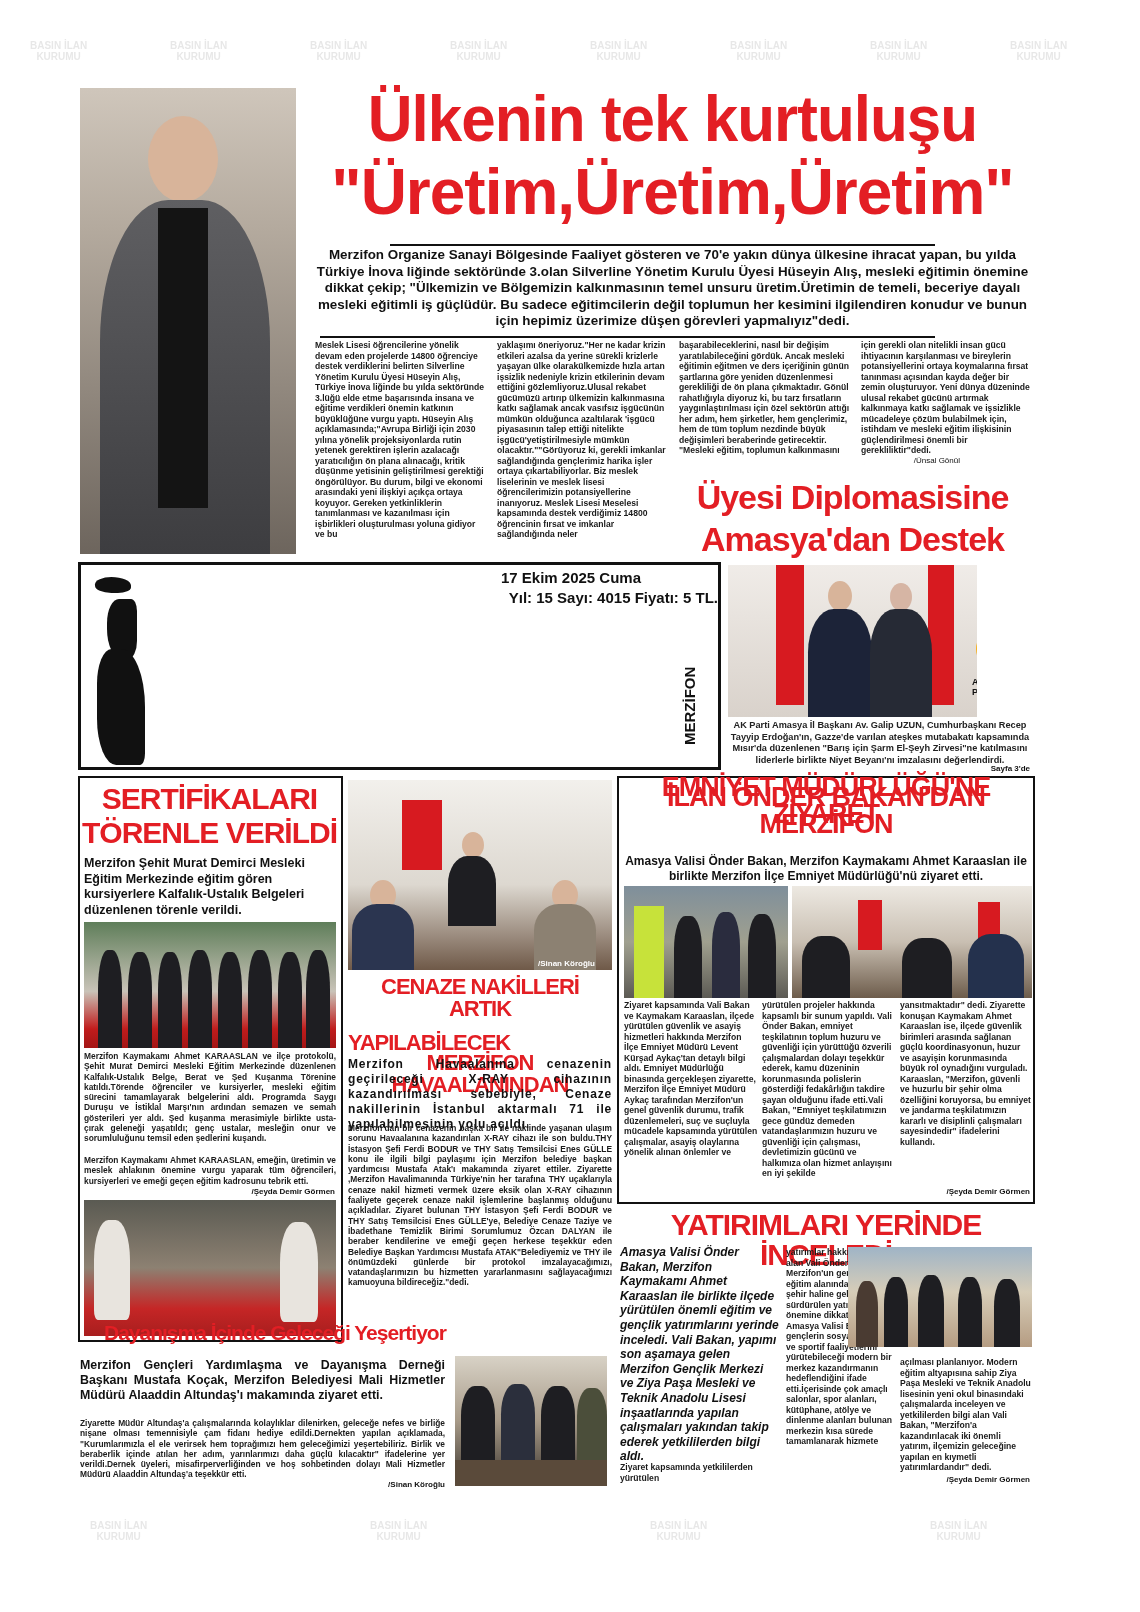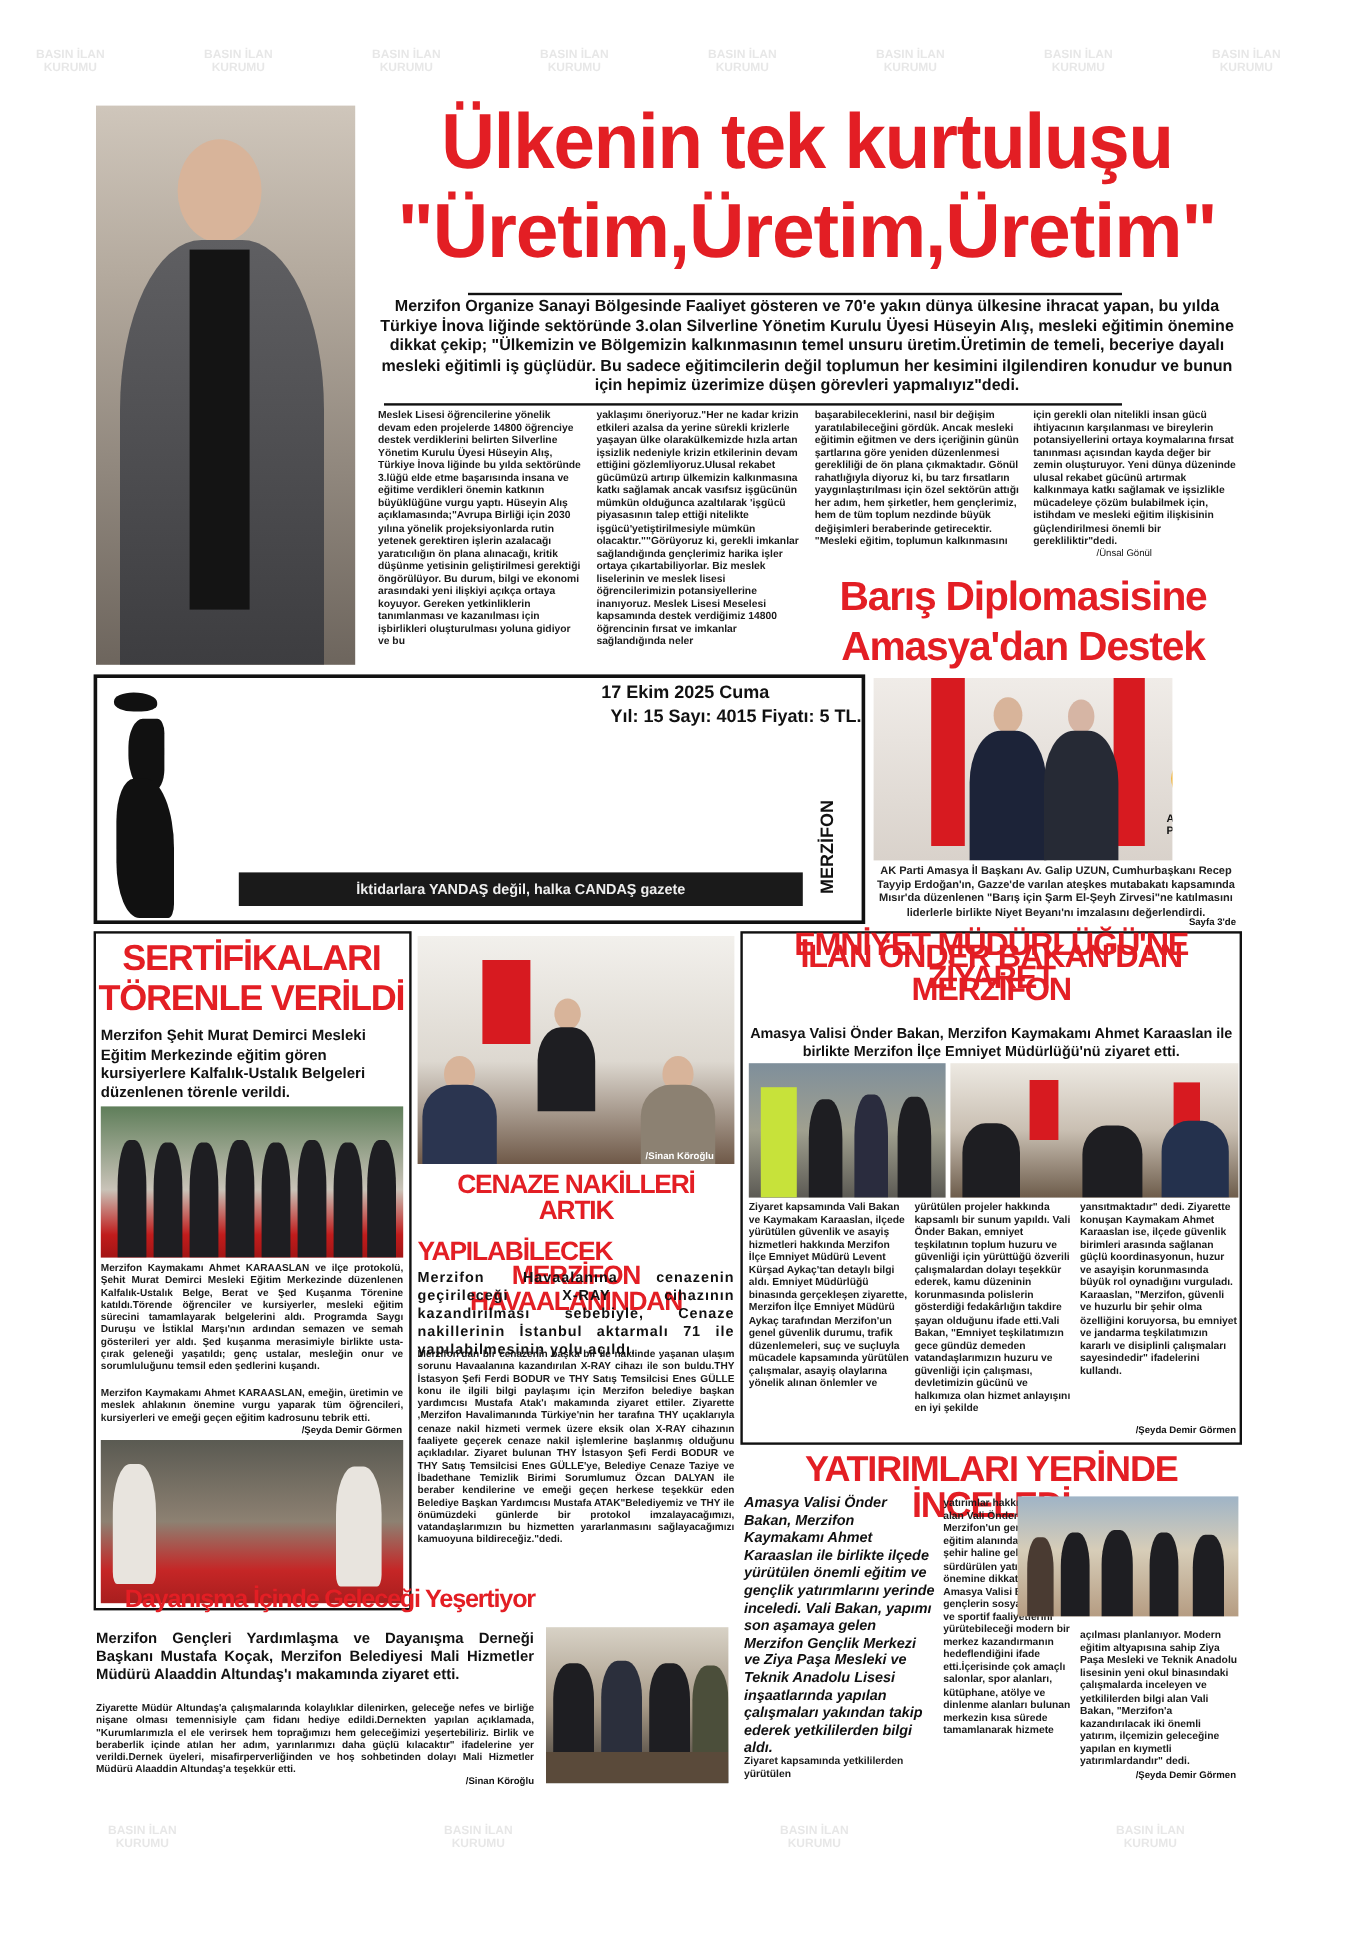--- a/index.html
+++ b/index.html
@@ -47,33 +47,32 @@
 <div class="abs" style="left:390px;top:244px;width:545px;height:2px;background:#111;"></div>
 <div class="abs" style="left:305px;top:247px;width:735px;font-size:13.4px;line-height:16.5px;font-weight:bold;text-align:center;">Merzifon Organize Sanayi Bölgesinde Faaliyet gösteren ve 70'e yakın dünya ülkesine ihracat yapan, bu yılda Türkiye İnova liğinde sektöründe 3.olan Silverline Yönetim Kurulu Üyesi Hüseyin Alış, mesleki eğitimin önemine dikkat çekip; "Ülkemizin ve Bölgemizin kalkınmasının temel unsuru üretim.Üretimin de temeli, beceriye dayalı mesleki eğitimli iş güçlüdür. Bu sadece eğitimcilerin değil toplumun her kesimini ilgilendiren konudur ve bunun için hepimiz üzerimize düşen görevleri yapmalıyız"dedi.</div>
 <div class="abs" style="left:320px;top:336px;width:615px;height:2px;background:#111;"></div>
 
 <div class="col body-t" style="left:315px;top:340px;width:172px;">Meslek Lisesi öğrencilerine yönelik devam eden projelerde 14800 öğrenciye destek verdiklerini belirten Silverline Yönetim Kurulu Üyesi Hüseyin Alış, Türkiye İnova liğinde bu yılda sektöründe 3.lüğü elde etme başarısında insana ve eğitime verdikleri önemin katkının büyüklüğüne vurgu yaptı. Hüseyin Alış açıklamasında;"Avrupa Birliği için 2030 yılına yönelik projeksiyonlarda rutin yetenek gerektiren işlerin azalacağı yaratıcılığın ön plana alınacağı, kritik düşünme yetisinin geliştirilmesi gerektiği öngörülüyor. Bu durum, bilgi ve ekonomi arasındaki yeni ilişkiyi açıkça ortaya koyuyor. Gereken yetkinliklerin tanımlanması ve kazanılması için işbirlikleri oluşturulması yoluna gidiyor ve bu</div>
 <div class="col body-t" style="left:497px;top:340px;width:172px;">yaklaşımı öneriyoruz."Her ne kadar krizin etkileri azalsa da yerine sürekli krizlerle yaşayan ülke olarakülkemizde hızla artan işsizlik nedeniyle krizin etkilerinin devam ettiğini gözlemliyoruz.Ulusal rekabet gücümüzü artırıp ülkemizin kalkınmasına katkı sağlamak ancak vasıfsız işgücünün mümkün olduğunca azaltılarak 'işgücü piyasasının talep ettiği nitelikte işgücü'yetiştirilmesiyle mümkün olacaktır.""Görüyoruz ki, gerekli imkanlar sağlandığında gençlerimiz harika işler ortaya çıkartabiliyorlar. Biz meslek liselerinin ve meslek lisesi öğrencilerimizin potansiyellerine inanıyoruz. Meslek Lisesi Meselesi kapsamında destek verdiğimiz 14800 öğrencinin fırsat ve imkanlar sağlandığında neler</div>
 <div class="col body-t" style="left:679px;top:340px;width:172px;">başarabileceklerini, nasıl bir değişim yaratılabileceğini gördük. Ancak mesleki eğitimin eğitmen ve ders içeriğinin günün şartlarına göre yeniden düzenlenmesi gerekliliği de ön plana çıkmaktadır. Gönül rahatlığıyla diyoruz ki, bu tarz fırsatların yaygınlaştırılması için özel sektörün attığı her adım, hem şirketler, hem gençlerimiz, hem de tüm toplum nezdinde büyük değişimleri beraberinde getirecektir. "Mesleki eğitim, toplumun kalkınmasını</div>
 <div class="col body-t" style="left:861px;top:340px;width:172px;">için gerekli olan nitelikli insan gücü ihtiyacının karşılanması ve bireylerin potansiyellerini ortaya koymalarına fırsat tanınması açısından kayda değer bir zemin oluşturuyor. Yeni dünya düzeninde ulusal rekabet gücünü artırmak kalkınmaya katkı sağlamak ve işsizlikle mücadeleye çözüm bulabilmek için, istihdam ve mesleki eğitim ilişkisinin güçlendirilmesi önemli bir gerekliliktir"dedi.</div>
 <div class="abs sig" style="left:880px;top:456px;width:80px;font-weight:normal;">/Ünsal Gönül</div>
 
-<div class="abs red-h" style="left:665px;top:480px;width:375px;text-align:center;font-size:34px;">Barış Diplomasisine</div>
+<div class="abs red-h" style="left:665px;top:480px;width:375px;text-align:center;font-size:34px;">Üyesi Diplomasisine</div>
 <div class="abs red-h" style="left:665px;top:522px;width:375px;text-align:center;font-size:34px;">Amasya'dan Destek</div>
 
 <div class="box" style="left:78px;top:562px;width:643px;height:208px;">
   <div class="abs" style="left:6px;top:4px;width:70px;height:196px;">
     <div class="abs" style="left:8px;top:8px;width:36px;height:16px;background:#111;border-radius:50% 60% 40% 50%;"></div>
     <div class="abs" style="left:20px;top:30px;width:30px;height:60px;background:#111;border-radius:40% 20% 30% 50%;"></div>
     <div class="abs" style="left:10px;top:80px;width:48px;height:116px;background:#111;border-radius:30% 50% 10% 40%;"></div>
   </div>
   <div class="abs" style="left:380px;top:4px;width:220px;text-align:center;font-size:15px;font-weight:bold;">17 Ekim 2025 Cuma</div>
   <div class="abs" style="left:372px;top:24px;width:265px;text-align:right;font-size:15px;font-weight:bold;">Yıl: 15  Sayı: 4015 Fiyatı: 5 TL.</div>
   <div class="abs" style="left:600px;top:80px;transform:rotate(-90deg);transform-origin:left top;font-size:15px;font-weight:900;top:180px;">MERZİFON</div>
-  <div class="abs" style="left:118px;top:162px;width:470px;height:28px;background:#1a1a1a;color:#eee;font-size:12px;font-weight:bold;text-align:center;line-height:28px;">İktidarlara YANDAŞ değil, halka CANDAŞ gazete</div>
 </div>
 
 <div class="abs photo" style="left:728px;top:565px;width:249px;height:152px;background:linear-gradient(180deg,#f0ece8,#d9d2cb);">
   <div class="flag" style="left:48px;top:0;width:28px;height:140px;"></div>
   <div class="flag" style="left:200px;top:0;width:26px;height:140px;"></div>
   <div class="head" style="left:100px;top:16px;width:24px;height:30px;"></div>
   <div class="person" style="left:80px;top:44px;width:64px;height:108px;background:#1c2338;"></div>
   <div class="head" style="left:162px;top:18px;width:22px;height:28px;background:#d6b5a4;"></div>
   <div class="person" style="left:142px;top:44px;width:62px;height:108px;background:#262a35;"></div>
   <div class="abs" style="left:248px;top:64px;width:40px;height:40px;background:#f6b01e;border-radius:50%;"></div>

